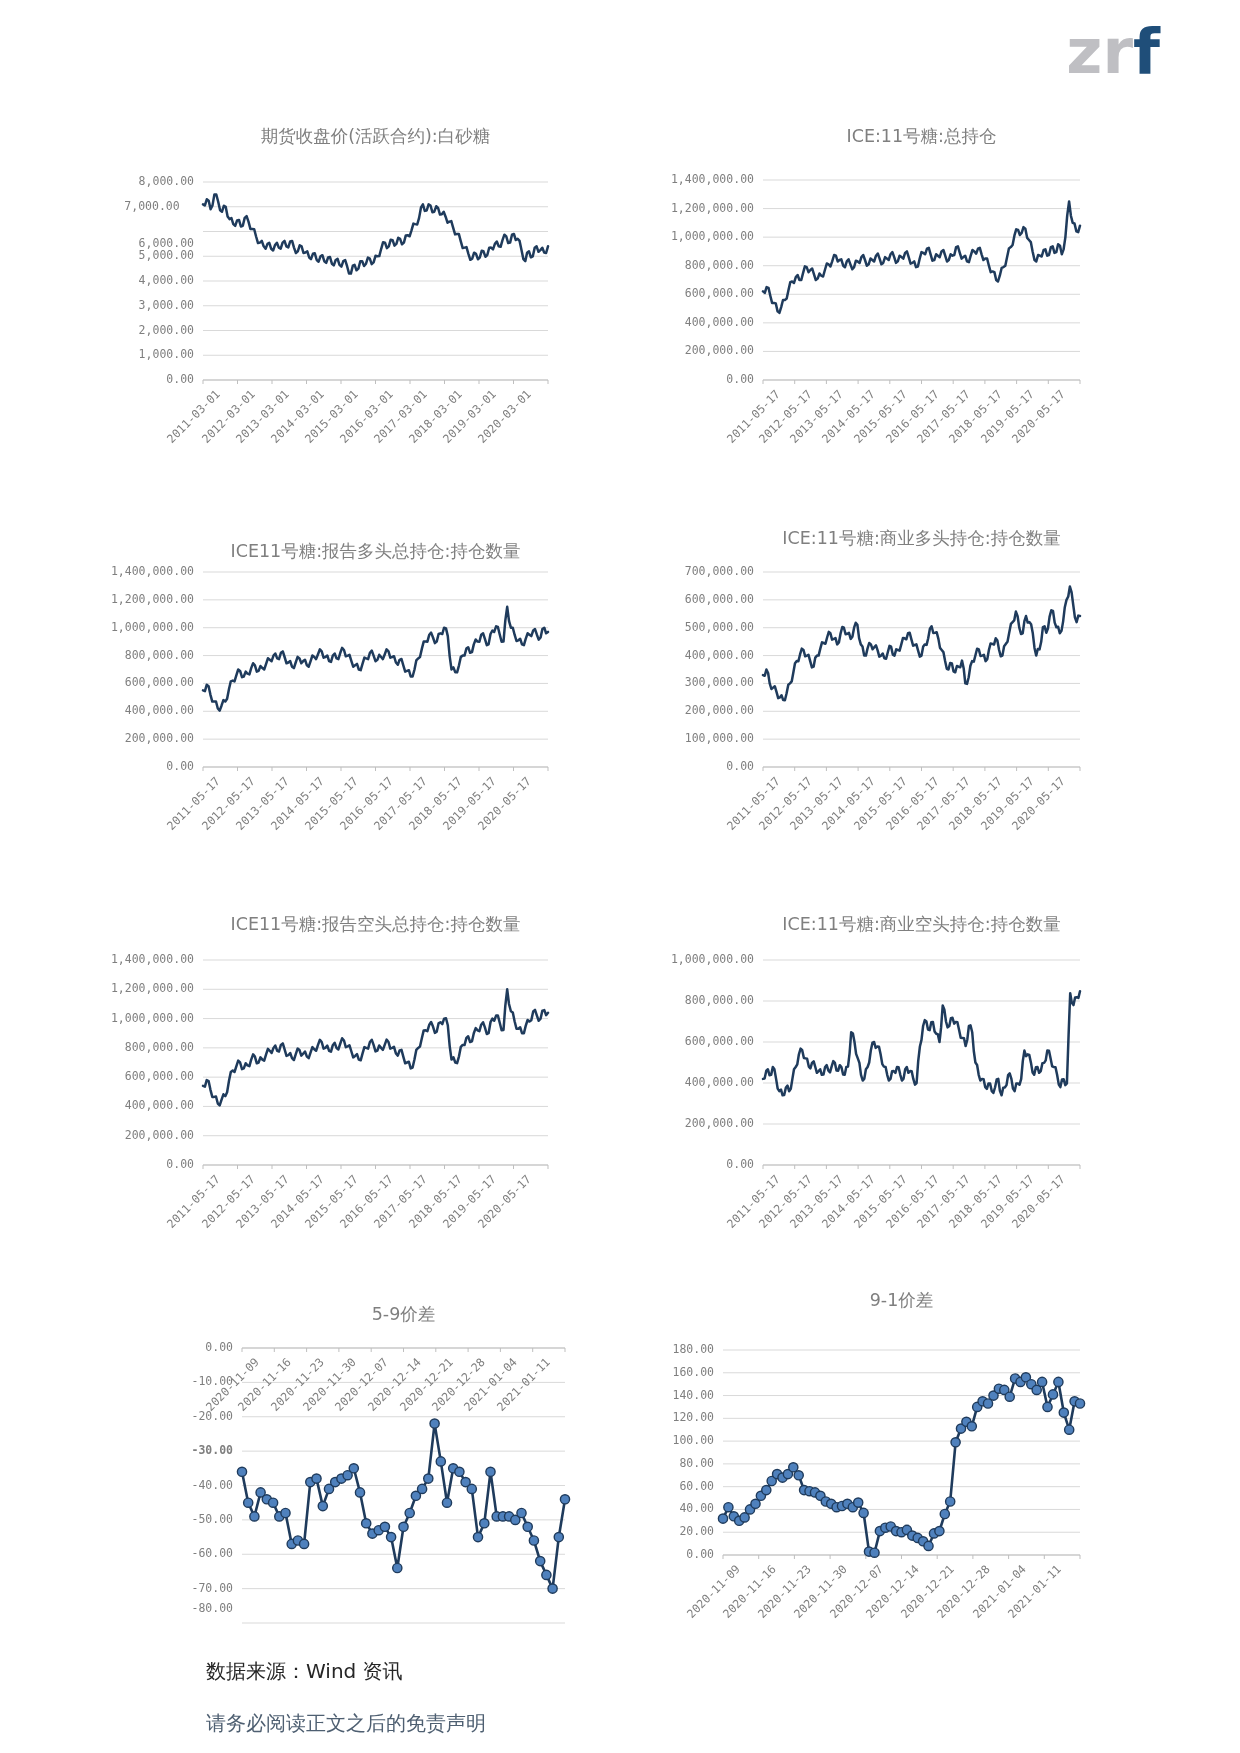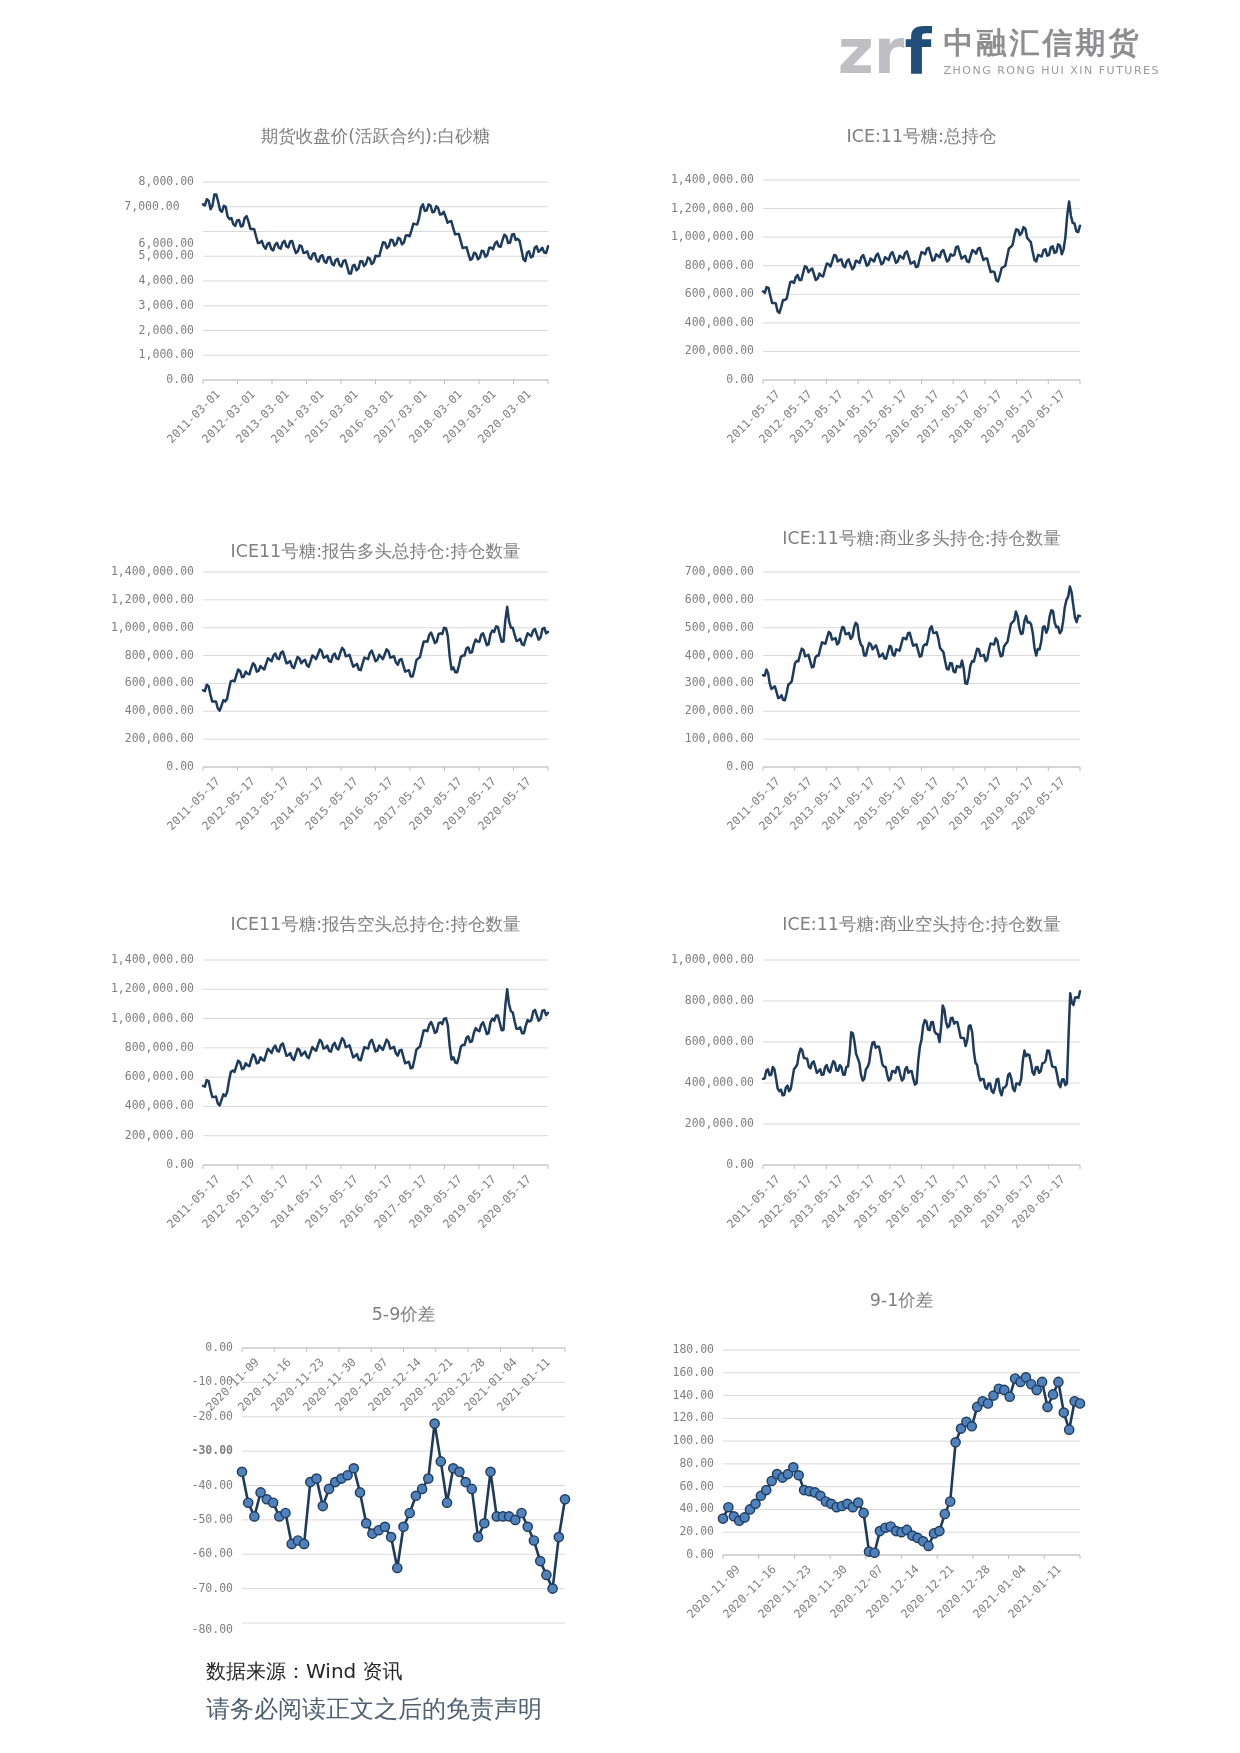--- a/index.html
+++ b/index.html
@@ -18,33 +18,29 @@
   .chart-title{position:absolute;margin:0;font-weight:normal;font-size:17.5px;color:#7f7f7f;
                text-align:center;font-family:"DejaVu Sans",sans-serif;}
   .plot-host{position:absolute;left:0;top:0;right:0;bottom:0;}
   .plot-host svg{position:absolute;left:0;top:0;overflow:visible;}
   .yt{position:absolute;font:11.5px "DejaVu Sans Mono",monospace;color:#7f7f7f;text-align:right;height:15px;line-height:15px;}
   .xt{position:absolute;font:11.5px "DejaVu Sans Mono",monospace;color:#7f7f7f;text-align:right;
       white-space:nowrap;transform:rotate(-45deg);transform-origin:100% 0;}
   
   .footer{position:absolute;left:206px;top:1658px;}
   .source{font-size:20px;color:#262626;font-family:"DejaVu Sans",sans-serif;}
-  .disclaimer{font-size:24px;color:#4e5f71;margin-top:8px;font-family:"DejaVu Sans",sans-serif;text-align:right;}
+  .disclaimer{font-size:20px;color:#4e5f71;margin-top:25px;font-family:"DejaVu Sans",sans-serif;text-align:right;}
 </style>
 </head>
 <body>
 
 <div class="page">
 
   <header class="logo">
     <div class="logo-mark"><span class="logo-zr">zr</span><span class="logo-f">f</span></div>
-    <div class="logo-names">
-      <div class="logo-cn">中融汇信期货</div>
-      <div class="logo-en">ZHONG RONG HUI XIN FUTURES</div>
-    </div>
   </header>
 
   <section class="chart" style="left: 110px; top: 112px; width: 470px; height: 355px;">
     <h3 class="chart-title" style="left: 93px; top: 12px; width: 345px;">期货收盘价(活跃合约):白砂糖</h3>
     <div class="plot-host">
         <svg width="470" height="355">
           <line x1="93" y1="70" x2="438" y2="70" stroke="#d9d9d9" stroke-width="1"></line>
           <line x1="93" y1="94.75" x2="438" y2="94.75" stroke="#d9d9d9" stroke-width="1"></line>
           <line x1="93" y1="119.5" x2="438" y2="119.5" stroke="#d9d9d9" stroke-width="1"></line>
           <line x1="93" y1="144.25" x2="438" y2="144.25" stroke="#d9d9d9" stroke-width="1"></line>
@@ -401,21 +397,21 @@
           <circle cx="455.0" cy="219.3" r="4.6" fill="#4f81bd" stroke="#1f3b5c" stroke-width="1.4"></circle>
         </svg>
         <div class="yt" style="left: 0px; width: 123px; top: 60px;">0.00</div>
         <div class="yt" style="left: 0px; width: 123px; top: 94.375px;">-10.00</div>
         <div class="yt" style="left: 0px; width: 123px; top: 128.75px;">-20.00</div>
         <div class="yt" style="left: 0px; width: 123px; top: 163.125px; font-weight: bold;">-30.00</div>
         <div class="yt" style="left: 0px; width: 123px; top: 197.5px;">-40.00</div>
         <div class="yt" style="left: 0px; width: 123px; top: 231.875px;">-50.00</div>
         <div class="yt" style="left: 0px; width: 123px; top: 266.25px;">-60.00</div>
         <div class="yt" style="left: 0px; width: 123px; top: 300.625px;">-70.00</div>
-        <div class="yt" style="left: 0px; width: 123px; top: 342px;">-80.00</div>
+        <div class="yt" style="left: 0px; width: 123px; top: 321px;">-80.00</div>
         <div class="xt" style="left: 32px; top: 75px; width: 110px;">2020-11-09</div>
         <div class="xt" style="left: 64.3px; top: 75px; width: 110px;">2020-11-16</div>
         <div class="xt" style="left: 96.6px; top: 75px; width: 110px;">2020-11-23</div>
         <div class="xt" style="left: 128.9px; top: 75px; width: 110px;">2020-11-30</div>
         <div class="xt" style="left: 161.2px; top: 75px; width: 110px;">2020-12-07</div>
         <div class="xt" style="left: 193.5px; top: 75px; width: 110px;">2020-12-14</div>
         <div class="xt" style="left: 225.8px; top: 75px; width: 110px;">2020-12-21</div>
         <div class="xt" style="left: 258.1px; top: 75px; width: 110px;">2020-12-28</div>
         <div class="xt" style="left: 290.4px; top: 75px; width: 110px;">2021-01-04</div>
         <div class="xt" style="left: 322.7px; top: 75px; width: 110px;">2021-01-11</div>

